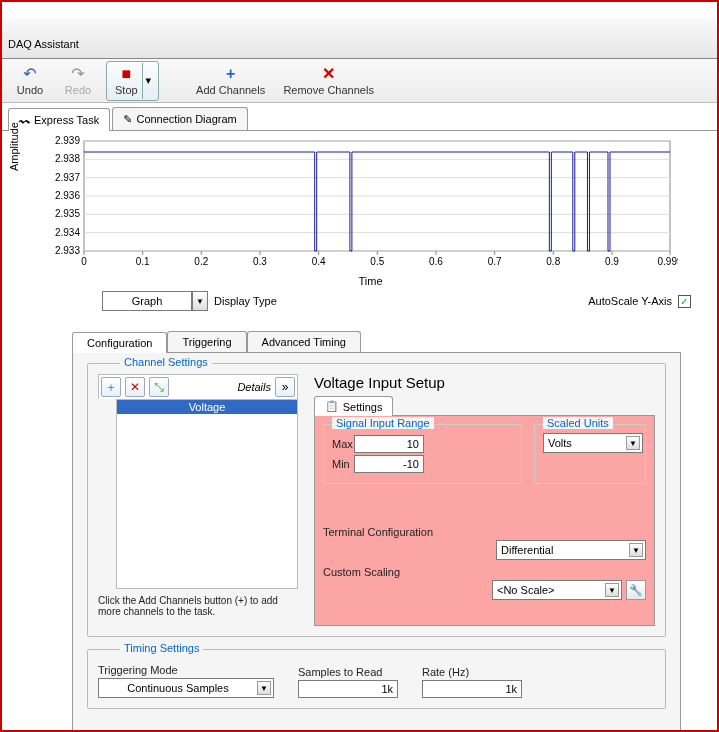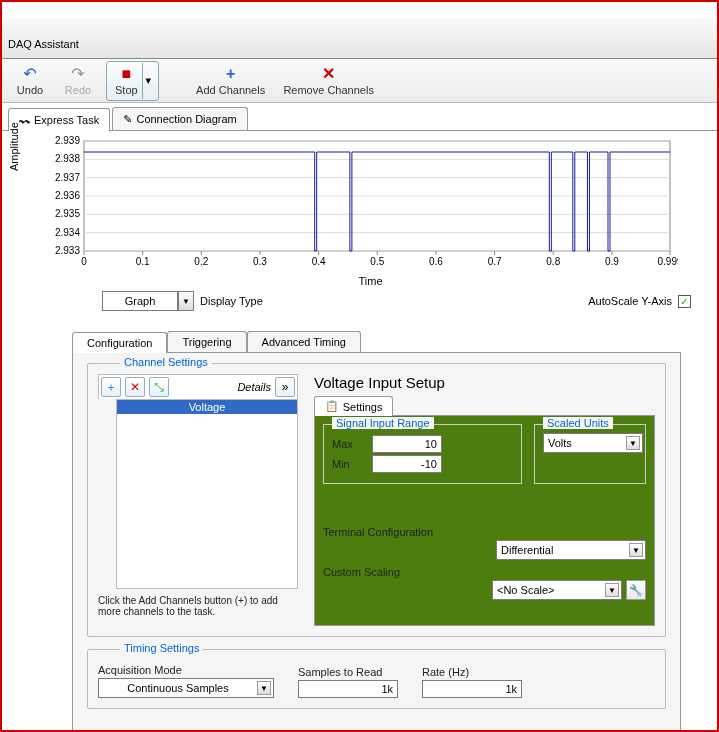--- a/index.html
+++ b/index.html
@@ -62,24 +62,24 @@
   .chlist-tools { display:flex; gap:4px; align-items:center; border:1px solid #bbb; padding:2px; background:#fff; border-bottom:none;}
   .chlist-tools .smbtn { width:20px; height:20px; border:1px solid #9ab; background:linear-gradient(#fff,#e7f0f7); display:inline-flex; align-items:center; justify-content:center; font-size:12px; cursor:pointer; border-radius:2px;}
   .chlist-tools .spacer { flex:1;}
   .chlist-tools .details { font-style:italic; font-size:11px;}
   .chlist { border:1px solid #bbb; background:#fff; height:190px;margin-left:18px; }
   .chlist .sel { background:#316ac5; color:#fff; padding:1px 6px; text-align:center;}
   .hint { font-size:10px; color:#222; margin-top:6px;}
   .vis-panel { flex:1;}
   .vis-title { font-size:15px; font-weight:400; margin-bottom:4px;}
   .set-tabs { display:flex; border-bottom:1px solid #999;}
-  .set-body { border:1px solid #999; border-top:none; background:#4d7c0f; padding:8px; min-height:210px;}
+  .set-body { border:1px solid #999; border-top:none; background:#fca5a5; padding:8px; min-height:210px;}
   .inner-fs { border:1px solid #ccc; padding:8px; position:relative; margin-bottom:8px;}
   .inner-fs .legend { position:absolute; top:-8px; left:8px; background:#f5f5f5; padding:0 4px; font-size:11px; color:#06c;}
-  .inputrow { display:flex; align-items:center; gap:18px; margin:2px 0;}
+  .inputrow { display:flex; align-items:center; gap:0; margin:2px 0;}
   .inputrow label { font-size:11px; color:#222; min-width:22px;}
   .numinput { border:1px solid #7a7a7a; background:#fff; height:18px; width:70px; text-align:right; padding:0 4px; font-size:11px;}
   .selbox { border:1px solid #7a7a7a; background:#fff; height:20px; padding:0 2px 0 4px; display:flex; align-items:center; gap:4px; cursor:pointer; min-width:100px; justify-content:space-between;}
   .selbox .arrow { border:1px solid #999; background:linear-gradient(#fff,#ddd); width:14px; height:14px; font-size:8px; display:inline-flex; align-items:center; justify-content:center;}
   .section-lbl { font-size:11px; color:#222; margin:4px 0 2px 0;}
   .timing-grid { display:flex; gap:24px; align-items:flex-end;}
 </style>
 </head>
 <body>
 
@@ -165,21 +165,21 @@
         <line x1="632" y1="116" x2="632" y2="120" stroke="#888"></line>
         <text x="632" y="130" text-anchor="middle" font-size="10">0.999</text>
         <path d="M 46 16.99999999999838 L 276.7017017017017 16.99999999999838 L 276.7017017017017 116 L 278.7017017017017 116 L 278.7017017017017 16.99999999999838 L 311.8968968968969 16.99999999999838 L 311.8968968968969 116 L 313.8968968968969 116 L 313.8968968968969 16.99999999999838 L 511.33633633633644 16.99999999999838 L 511.33633633633644 116 L 513.3363363363364 116 L 513.3363363363364 16.99999999999838 L 534.7997997997998 16.99999999999838 L 534.7997997997998 116 L 536.7997997997998 116 L 536.7997997997998 16.99999999999838 L 549.4644644644645 16.99999999999838 L 549.4644644644645 116 L 551.4644644644645 116 L 551.4644644644645 16.99999999999838 L 569.994994994995 16.99999999999838 L 569.994994994995 116 L 571.994994994995 116 L 571.994994994995 16.99999999999838 L 632 16.99999999999838" fill="none" stroke="#1a1a9a" stroke-width="1"></path>
       </g>
   </svg>
   <div class="xlabel">Time</div>
 </div>
 
 <div class="belowchart">
   <div class="fieldgroup">
-    <div class="inputbox" style="width:76px;text-align:center;display:inline-flex;align-items:center;justify-content:center">Graph</div>
+    <div class="inputbox" style="width:90px;text-align:center;display:inline-flex;align-items:center;justify-content:center">Graph</div>
     <div class="dropbtn">▼</div>
     <span style="margin-left:6px">Display Type</span>
   </div>
   <div class="fieldgroup">
     <span>AutoScale Y-Axis</span>
     <span style="width:6px;display:inline-block"></span>
     <span class="checkbox">✓</span>
   </div>
 </div>
 
@@ -258,21 +258,21 @@
             </div>
           </div>
         </div>
       </div>
     </div>
 
     <div class="fieldset">
       <div class="legend">Timing Settings</div>
       <div class="timing-grid">
         <div>
-          <div class="section-lbl">Acquisition Mode</div>
+          <div class="section-lbl">Triggering Mode</div>
           <div class="selbox" style="width:176px">
             <span style="flex:1;text-align:center">Continuous Samples</span>
             <span class="arrow">▼</span>
           </div>
         </div>
         <div>
           <div class="section-lbl">Samples to Read</div>
           <input class="numinput" style="width: 100px;" value="1k">
         </div>
         <div>

